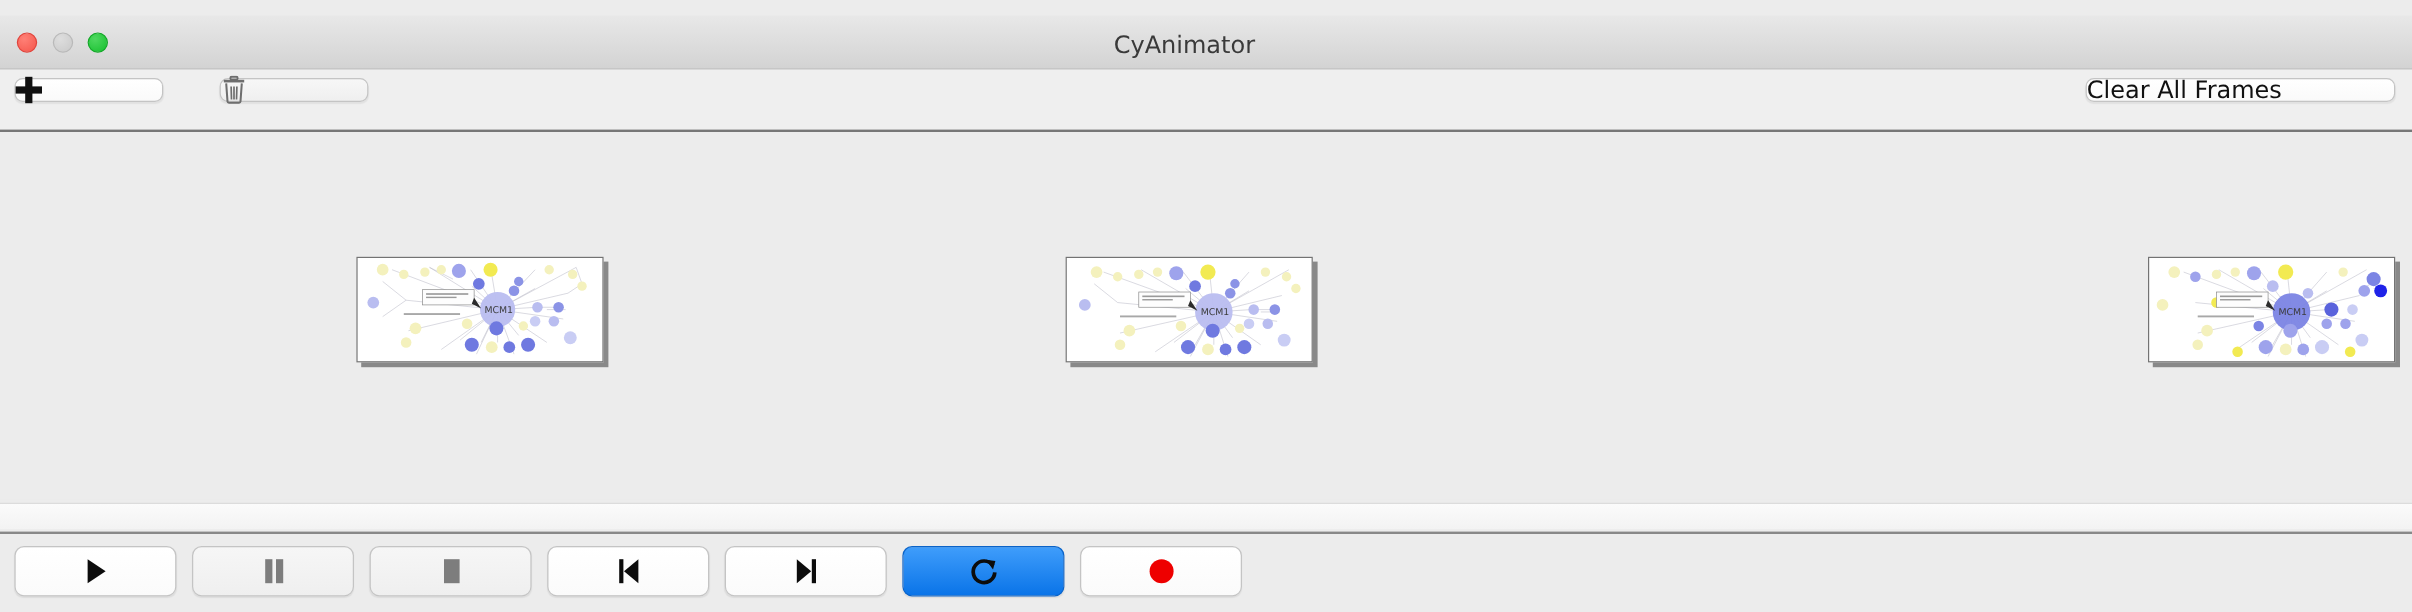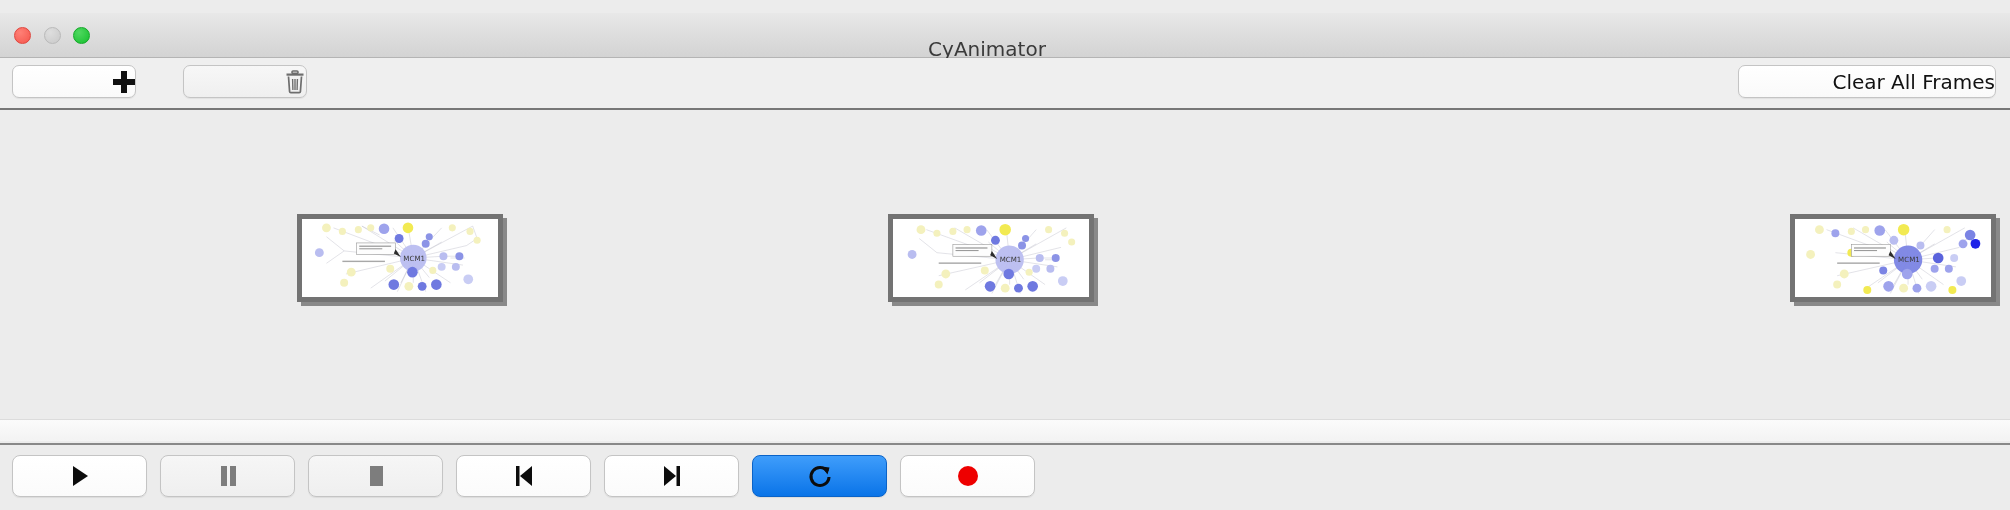--- a/index.html
+++ b/index.html
@@ -38,36 +38,36 @@
     position:absolute; left:0; top:13px; width:2010px; height:45px;
     background: linear-gradient(#e8e8e8, #d3d3d3);
     border-bottom:1px solid #b4b4b4;
   }
   .traffic { position:absolute; top:14px; width:17px; height:17px; border-radius:50%; }
   .tl-close { left:14px;  background: radial-gradient(circle at 35% 30%, #ff8076, #f4564c); border:1px solid #e0443c; }
   .tl-min   { left:44px;  background: radial-gradient(circle at 35% 30%, #dedede, #c9c9c9); border:1px solid #b9b9b9; }
   .tl-max   { left:73px;  background: radial-gradient(circle at 35% 30%, #4fd860, #16bf2e); border:1px solid #12a827; }
   .window-title {
     position:absolute; left:0; top:12px; width:1974px; text-align:center;
-    font-size:20px; color:#3a3a3a;margin-top:12px;
+    font-size:20px; color:#3a3a3a;
   }
 
   
   .toolbar {
     position:absolute; left:0; top:58px; width:2010px; height:50px;
     background:#efefef;
   }
   .tb-sep {
     position:absolute; left:0; top:108px; width:2010px; height:2px; background:#777;
   }
   .tb-btn {
-    position:absolute; top:7px; height:33px;
+    position:absolute; top:7px; height:20px;
     border:1px solid #c4c4c4; border-radius:7px;
     background: linear-gradient(#ffffff, #fafafa);
-    display:flex; align-items:center; justify-content:flex-end;
+    display:flex; align-items:center; justify-content:flex-start;
     box-shadow: 0 1px 1px rgba(0,0,0,.06);
     cursor:pointer;
   }
   .tb-btn.muted { background: linear-gradient(#f7f7f7,#efefef); }
   #btn-add    { left:12px;  width:124px; }
   #btn-delete { left:183px; width:124px; }
   #btn-clear  { left:1738px; width:258px; font-size:20px; color:#111; }
 
   .glyph-plus {
     position:relative; width:22px; height:22px;
@@ -81,21 +81,21 @@
   .glyph-trash { width:22px; height:24px; }
 
   
   .timeline {
     position:absolute; left:0; top:110px; width:2010px; height:306px;
     background:#ececec; overflow:hidden;
   }
   .frame {
     position:absolute; width:206px; height:88px;
     background:#fff;
-    border:5px solid #737373;
+    border:1px solid #737373;
     box-shadow: 4px 4px 0 rgba(120,120,120,.85);
     overflow:hidden;
   }
   .frame .net { position:absolute; left:0; top:0; width:100%; height:100%; }
 
   
   .scroll-track {
     position:absolute; left:0; top:419px; width:2010px; height:22px;
     background: linear-gradient(#fbfbfb,#f3f3f3);
     border-top:1px solid #dcdcdc;

